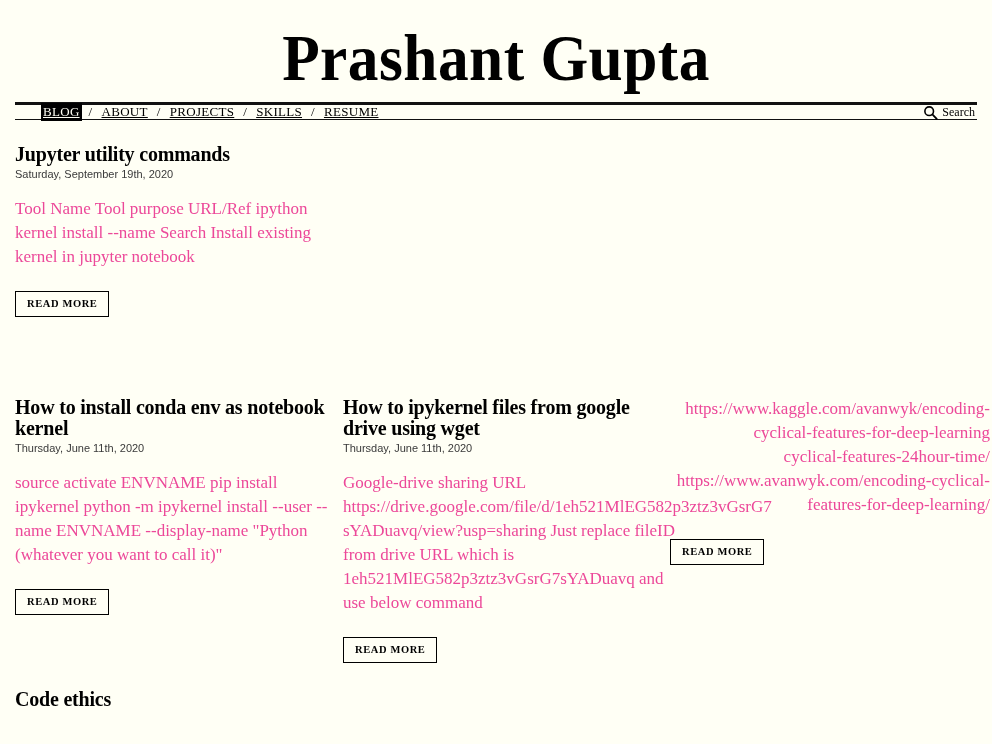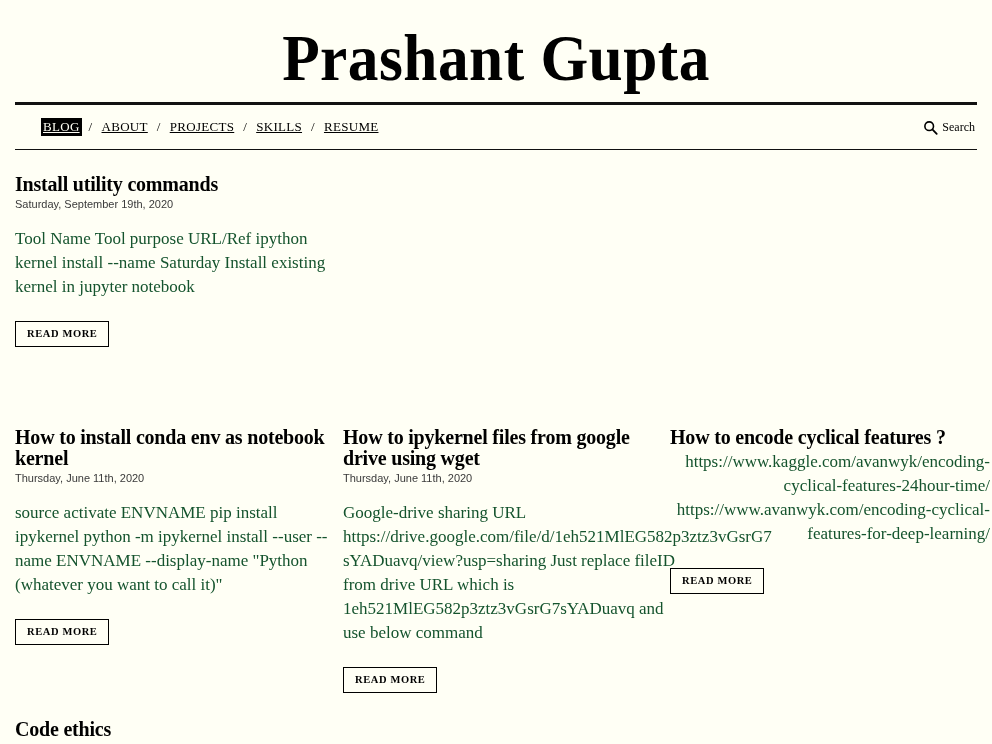--- a/index.html
+++ b/index.html
@@ -33,21 +33,21 @@
     color: #000;
     white-space: nowrap;
     transform: scaleX(0.93);
   }
 
   
   .nav-wrap {
     margin: 0 15px;
     border-top: 3px solid #111;
     border-bottom: 1px solid #111;
-    height: 48px;
+    height: 18px;
     display: flex;
     align-items: center;
     justify-content: space-between;
     position: relative;
     padding-left: 26px;
   }
   .nav-links {
     display: flex;
     align-items: center;
     font-family: "Liberation Serif", serif;
@@ -117,21 +117,21 @@
     font-family: "Liberation Sans", sans-serif;
     font-size: 11px;
     line-height: 14px;
     color: #3a3a3a;
     margin: 0 0 16px 0;
   }
   .post-excerpt {
     font-family: "Liberation Serif", serif;
     font-size: 17px;
     line-height: 24px;
-    color: #14532d;
+    color: #ec4899;
     margin: 0;
     white-space: nowrap;
   }
   .post-excerpt .line { display: block; white-space: nowrap; }
 
   .read-more {
     display: inline-block;
     border: 1.5px solid #000;
     background: transparent;
     font-family: "Liberation Serif", serif;
@@ -186,25 +186,25 @@
       </svg>
     </span>
     <span class="search-label">Search</span>
   </div>
 </nav>
 
 <main class="content">
   <div class="post-row">
 
     <article class="post z-top" id="post-0">
-      <h2 class="post-title">Install utility commands</h2>
+      <h2 class="post-title">Jupyter utility commands</h2>
       <div class="post-date">Saturday, September 19th, 2020</div>
       <div class="post-excerpt">
         <span class="line">Tool Name Tool purpose URL/Ref ipython</span>
-        <span class="line">kernel install --name Saturday Install existing</span>
+        <span class="line">kernel install --name Search Install existing</span>
         <span class="line">kernel in jupyter notebook</span>
       </div>
       <button class="read-more">READ MORE</button>
     </article>
 
     <article class="post z-top" id="post-1">
       <h2 class="post-title">How to install conda env as notebook kernel</h2>
       <div class="post-date">Thursday, June 11th, 2020</div>
       <div class="post-excerpt" style="margin-bottom:22px;">
         <span class="line">source activate ENVNAME pip install</span>
@@ -223,23 +223,23 @@
         <span class="line">https://drive.google.com/file/d/1eh521MlEG582p3ztz3vGsrG7</span>
         <span class="line">sYADuavq/view?usp=sharing Just replace fileID</span>
         <span class="line">from drive URL which is</span>
         <span class="line">1eh521MlEG582p3ztz3vGsrG7sYADuavq and</span>
         <span class="line">use below command</span>
       </div>
       <button class="read-more">READ MORE</button>
     </article>
 
     <article class="post z-top" id="post-3">
-      <h2 class="post-title">How to encode cyclical features ?</h2>
       <div class="post-excerpt" style="margin-bottom:22px;text-align:right;">
         <span class="line">https://www.kaggle.com/avanwyk/encoding-</span>
+        <span class="line">cyclical-features-for-deep-learning</span>
         <span class="line">cyclical-features-24hour-time/</span>
         <span class="line">https://www.avanwyk.com/encoding-cyclical-</span>
         <span class="line">features-for-deep-learning/</span>
       </div>
       <button class="read-more">READ MORE</button>
     </article>
 
     <article class="post" id="post-4">
       <h2 class="post-title">Code ethics</h2>
     </article>

